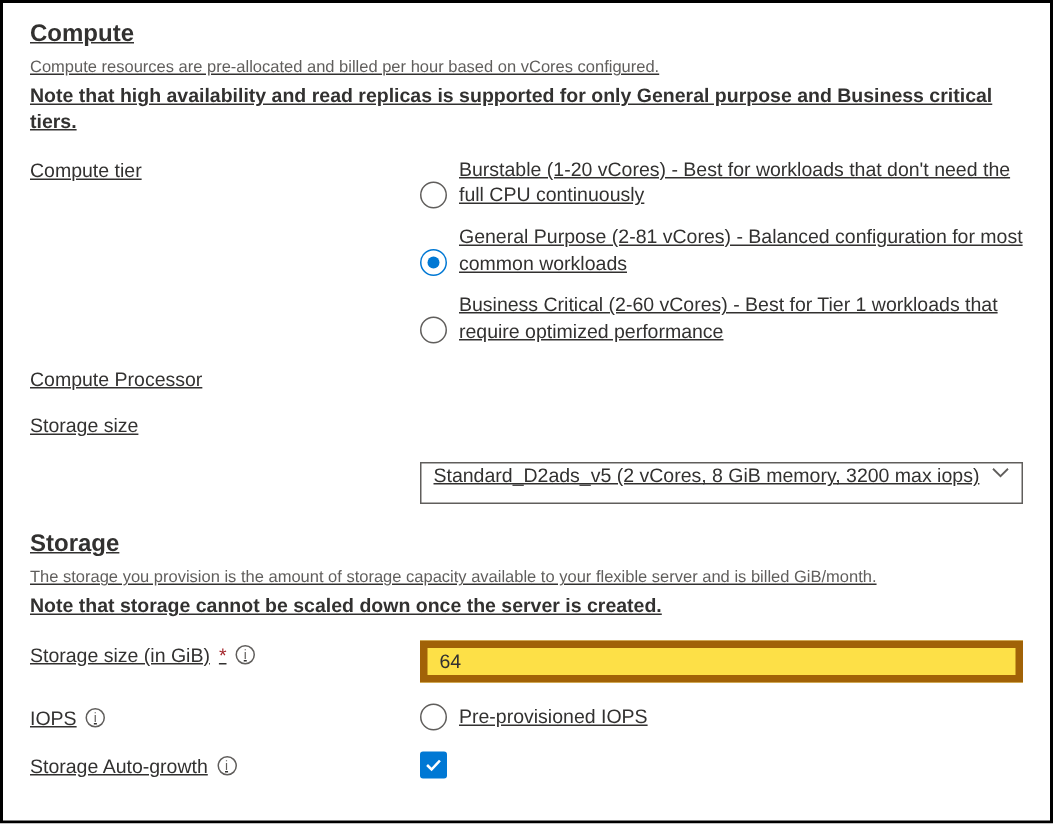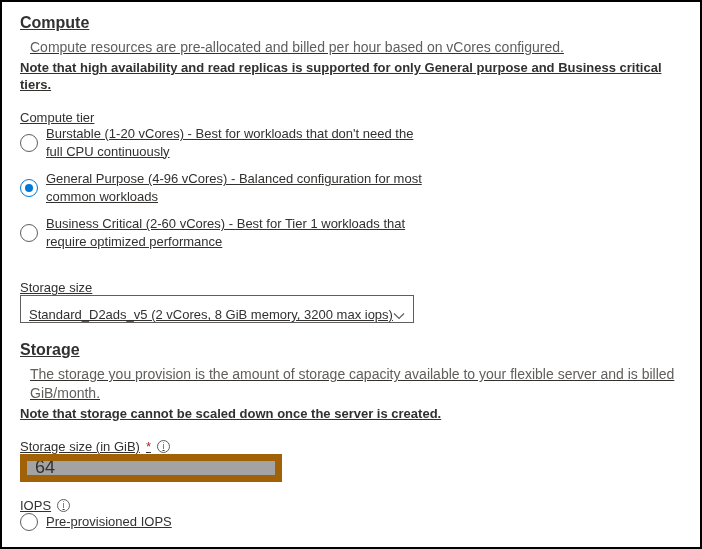--- a/index.html
+++ b/index.html
@@ -18,37 +18,36 @@
     overflow: hidden;
     text-decoration: underline;
   }
   h2.section-title {
     font-size: 16px;
     font-weight: 600;
     margin: 0 0 6px 0;
     color: #323130;
   }
   .desc {
-    font-size: 14px;
+    font-size: 11px;
     color: #605e5c;
-    margin: 0 0 2px 10px;
+    margin: 0 0 2px 0;
     line-height: 1.35;
   }
   .desc-strong {
     font-size: 13px;
     font-weight: 600;
     color: #323130;
     margin: 0 0 14px 0;
     line-height: 1.35;
   }
   .field-row {
     display: flex;
     align-items: flex-start;
     margin-bottom: 14px;
-    flex-direction: column;
   }
   .field-label {
     width: 260px;
     flex-shrink: 0;
     font-size: 13px;
     color: #323130;
     padding-top: 2px;
     display: flex;
     align-items: center;
     gap: 4px;
@@ -64,21 +63,21 @@
     width:13px;height:13px;
     border:1px solid #605e5c;
     border-radius:50%;
     font-size:9px;
     color:#605e5c;
     line-height:1;
     margin-left:2px;
   }
   .radio-option {
     display: flex;
-    align-items: center;
+    align-items: flex-end;
     margin-bottom: 10px;
     cursor: pointer;
   }
   .radio-circle {
     width: 18px; height: 18px;
     border: 1px solid #605e5c;
     border-radius: 50%;
     flex-shrink: 0;
     margin-right: 8px;
     position: relative;
@@ -96,44 +95,45 @@
     border-radius:50%;
   }
   .radio-text {
     font-size: 13px;
     color: #323130;
     line-height: 1.35;
     max-width: 380px;
   }
   .select-box {
     display:flex;
-    align-items:flex-end;
+    align-items:flex-start;
     justify-content:space-between;
     border:1px solid #605e5c;
     height:28px;
     padding:0 8px;
     font-size:13px;
     color:#323130;
     background:#fff;
     cursor:pointer;
+    margin-top:34px;
   }
   .chev {
     width:12px;height:12px;
     display:inline-block;
   }
   .chev svg{display:block;}
   .text-input {
     width:100%;
     height:28px;
-    border:7px solid #a16207;
+    border:5px solid #a16207;
     padding:0 8px;
-    font-size:18px;
+    font-size:13px;
     color:#323130;
     font-family:inherit;
-    background:#a3a3a3;
+    background:#fde047;
   }
   .checkbox {
     width:18px;height:18px;
     background:#0078d4;
     display:inline-flex;
     align-items:center;
     justify-content:center;
     cursor:pointer;
     border-radius:2px;
   }
@@ -152,30 +152,31 @@
 
   <div class="field-row">
     <div class="field-label">Compute tier</div>
     <div class="field-control">
       <div class="radio-option">
         <span class="radio-circle"></span>
         <span class="radio-text">Burstable (1-20 vCores) - Best for workloads that don't need the full CPU continuously</span>
       </div>
       <div class="radio-option">
         <span class="radio-circle checked"></span>
-        <span class="radio-text">General Purpose (4-96 vCores) - Balanced configuration for most common workloads</span>
+        <span class="radio-text">General Purpose (2-81 vCores) - Balanced configuration for most common workloads</span>
       </div>
       <div class="radio-option" style="margin-bottom:0;">
         <span class="radio-circle"></span>
         <span class="radio-text">Business Critical (2-60 vCores) - Best for Tier 1 workloads that require optimized performance</span>
       </div>
     </div>
   </div>
 
   <div class="field-row">
+    <div class="field-label">Compute Processor</div>
   </div>
 
   <div class="field-row" style="margin-bottom:18px;">
     <div class="field-label">Storage size</div>
     <div class="field-control">
       <div class="select-box">
         <span>Standard_D2ads_v5 (2 vCores, 8 GiB memory, 3200 max iops)</span>
         <span class="chev">
           <svg viewBox="0 0 12 12" width="12" height="12">
               <path d="M1 3.5 L6 8.5 L11 3.5" fill="none" stroke="#605e5c" stroke-width="1.2"></path>

